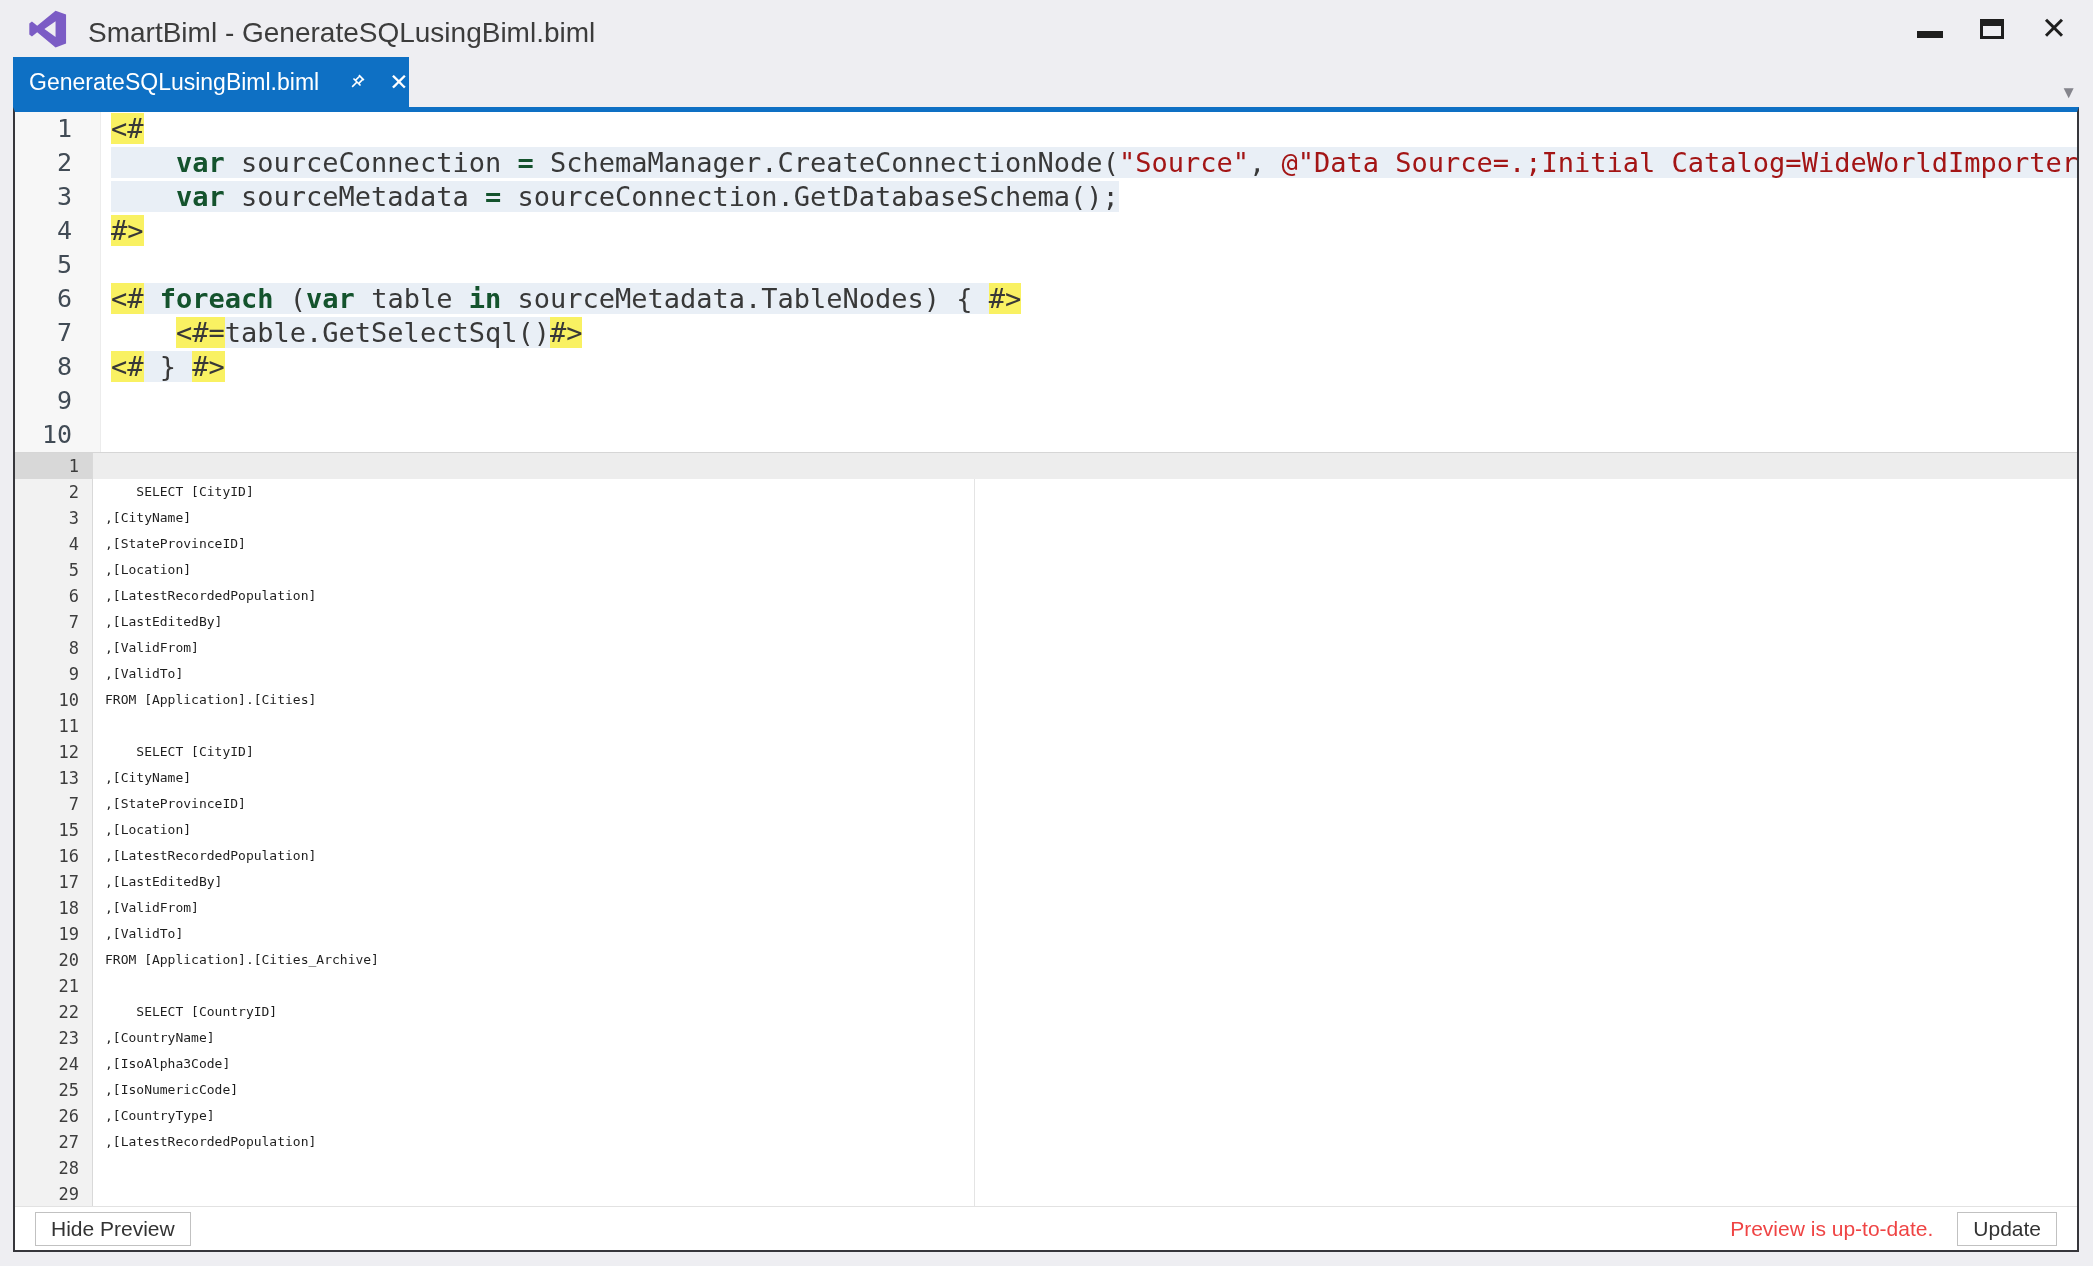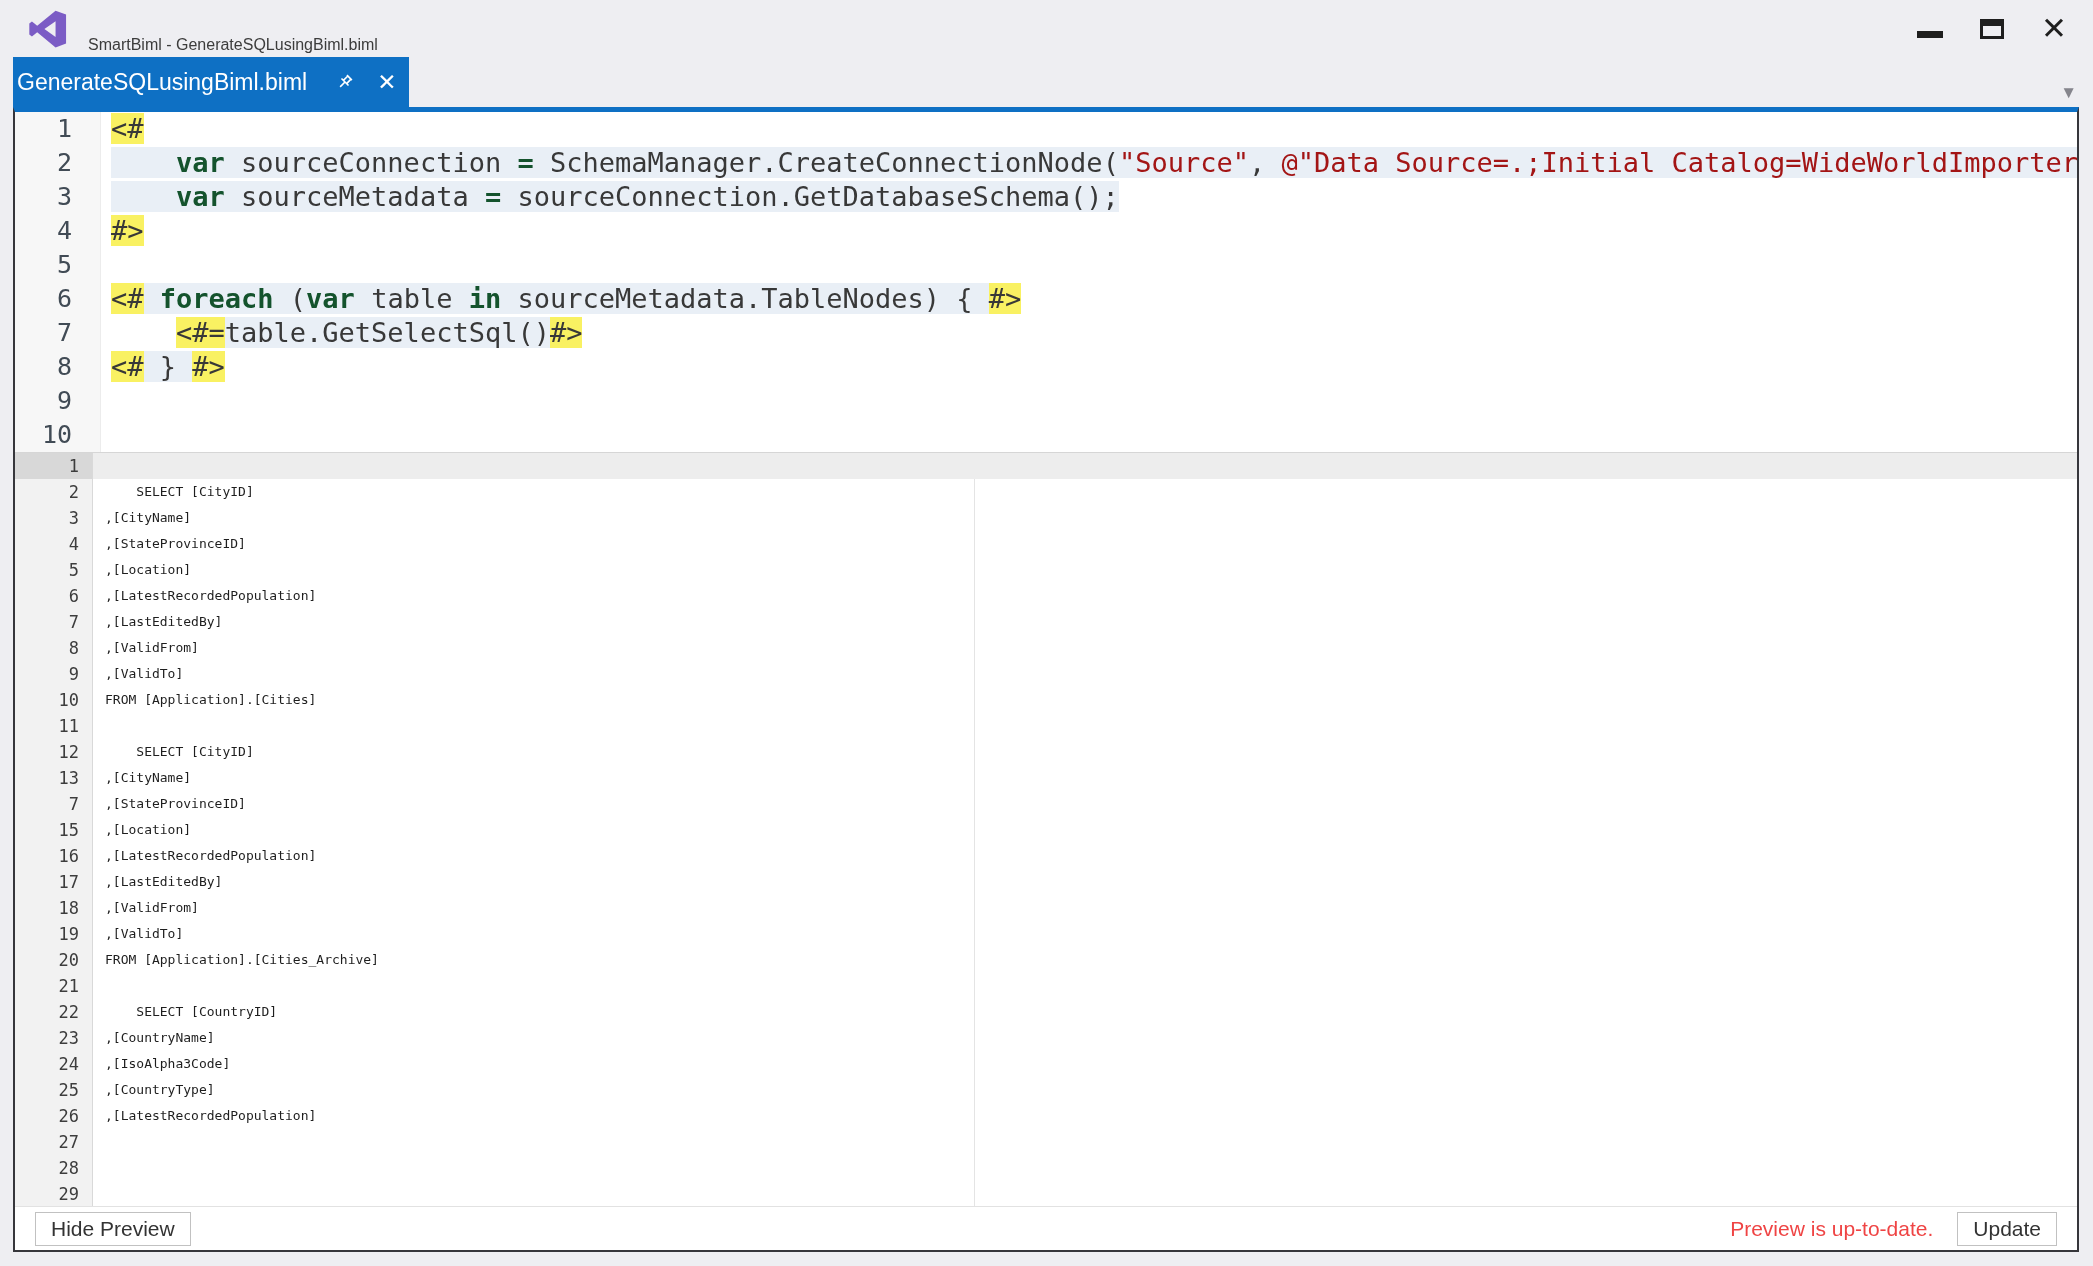--- a/index.html
+++ b/index.html
@@ -2,31 +2,31 @@
 <html><head>
 <meta charset="utf-8">
 <style>
   html,body{margin:0;padding:0;background:#d8d8dc;}
   .window{position:relative;width:2093px;height:1266px;background:#eeeef2;
     font-family:"Liberation Sans",sans-serif;overflow:hidden;-webkit-font-smoothing:antialiased;}
 
   
   .titlebar{position:absolute;top:0;left:0;right:0;height:57px;}
   .vslogo{position:absolute;left:28px;top:8px;width:42px;height:42px;}
-  .apptitle{position:absolute;left:88px;top:16px;line-height:57px;font-size:16px;color:#3c3c3c;white-space:nowrap;}
+  .apptitle{position:absolute;left:88px;top:4px;line-height:57px;font-size:28px;color:#3c3c3c;white-space:nowrap;}
   .controls{position:absolute;right:8px;top:0;height:56px;display:flex;}
   .ctl{width:62px;height:56px;display:flex;align-items:center;justify-content:center;cursor:pointer;}
   .min-glyph{width:26px;height:7px;background:#1e1e1e;margin-top:12px;}
   .max-glyph{width:24px;height:20px;border:3px solid #1e1e1e;border-top-width:7px;box-sizing:border-box;margin-top:2px;}
   .x-glyph{font-size:31px;color:#1e1e1e;line-height:1;font-weight:500;}
 
   
   .tabstrip{position:absolute;top:57px;left:0;right:0;height:50px;}
   .tab{position:absolute;left:13px;top:0;width:396px;height:50px;background:#0e70c4;color:#fff;
-    display:flex;align-items:center;padding:0 4px;box-sizing:border-box;cursor:pointer;}
+    display:flex;align-items:center;padding:0 16px;box-sizing:border-box;cursor:pointer;}
   .tab-label{font-size:23px;white-space:nowrap;}
   .pin-icon{margin-left:28px;flex:none;cursor:pointer;}
   .tabx{margin-left:22px;font-size:23px;line-height:1;cursor:pointer;}
   .dd{position:absolute;right:16px;bottom:4px;color:#85858d;font-size:17px;cursor:pointer;}
 
   
   .frame{position:absolute;left:13px;top:107px;width:2066px;height:1145px;box-sizing:border-box;
     border:2px solid #36363b;border-top:5px solid #0e70c4;background:#fff;
     display:flex;flex-direction:column;}
 
@@ -183,20 +183,21 @@
           <div class="pl">,[Location]</div>
           <div class="pl">,[LatestRecordedPopulation]</div>
           <div class="pl">,[LastEditedBy]</div>
           <div class="pl">,[ValidFrom]</div>
           <div class="pl">,[ValidTo]</div>
           <div class="pl">FROM [Application].[Cities_Archive]</div>
           <div class="pl"></div>
           <div class="pl">    SELECT [CountryID]</div>
           <div class="pl">,[CountryName]</div>
           <div class="pl">,[IsoAlpha3Code]</div>
+          <div class="pl">,[IsoNumericCode]</div>
           <div class="pl">,[CountryType]</div>
           <div class="pl">,[LatestRecordedPopulation]</div>
         </div>
       <div class="vline"></div>
     </div>
 
     <div class="bottom-bar">
       <button class="bbtn">Hide Preview</button>
       <span class="status">Preview is up-to-date.</span>
       <button class="bbtn">Update</button>

